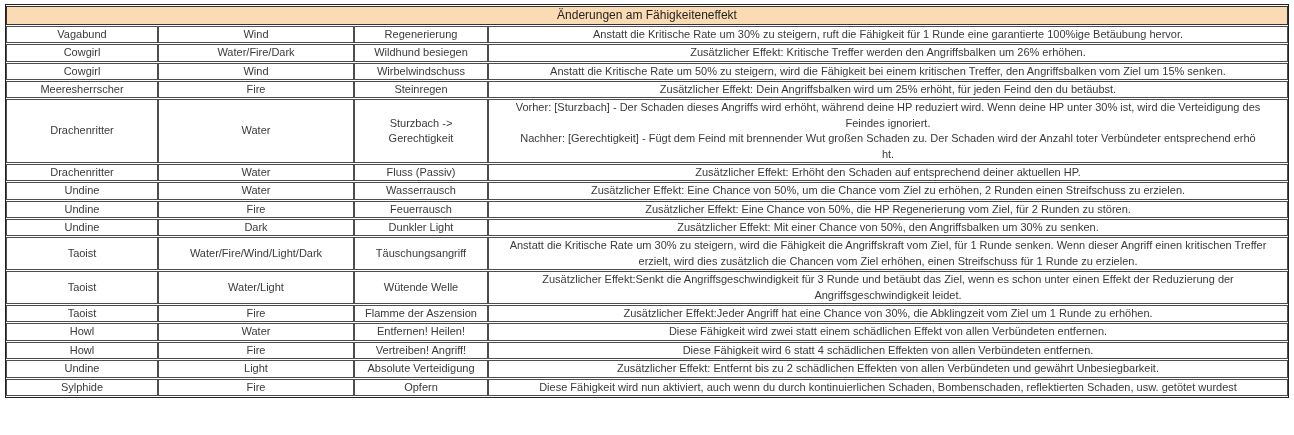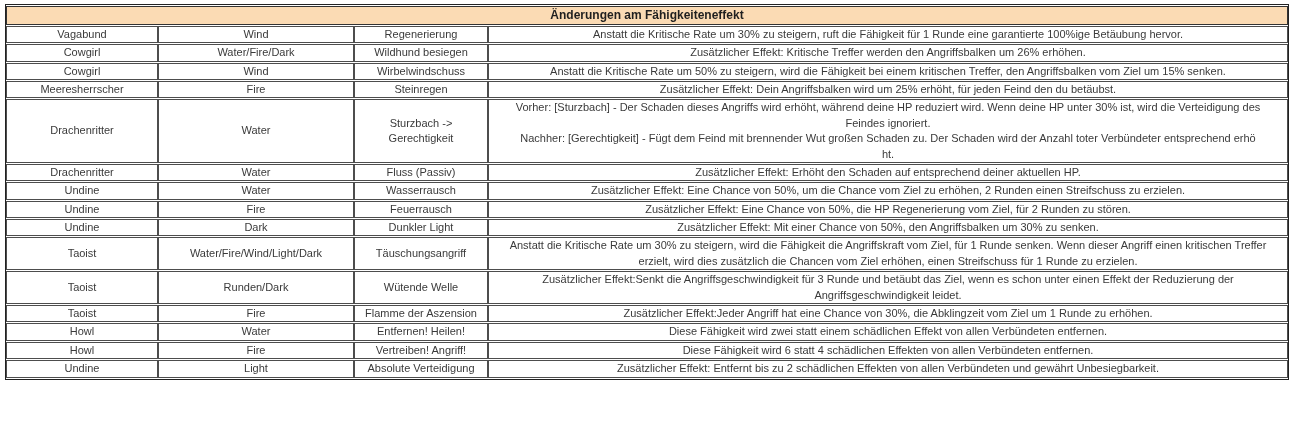--- a/index.html
+++ b/index.html
@@ -40,21 +40,21 @@
     height: 15px;
     padding: 0 3px;
     text-align: center;
     vertical-align: middle;
     white-space: pre-line;
     overflow: hidden;
   }
   table.ability-table td.title-cell {
     background: var(--header-bg);
     color: var(--title-text);
-    font-weight: bold;
+    font-weight: normal;
     font-size: 12px;
     border-color: #333333;
     white-space: nowrap;
   }
 </style>
 </head>
 <body>
 
 <div class="page">
   <table class="ability-table">
@@ -140,21 +140,21 @@
 
   <tr>
     <td>Taoist</td>
     <td>Water/Fire/Wind/Light/Dark</td>
     <td>Täuschungsangriff</td>
     <td>Anstatt die Kritische Rate um 30% zu steigern, wird die Fähigkeit die Angriffskraft vom Ziel, für 1 Runde senken. Wenn dieser Angriff einen kritischen Treffer erzielt, wird dies zusätzlich die Chancen vom Ziel erhöhen, einen Streifschuss für 1 Runde zu erzielen.</td>
   </tr>
 
   <tr>
     <td>Taoist</td>
-    <td>Runden/Dark</td>
+    <td>Water/Light</td>
     <td>Wütende Welle</td>
     <td>Zusätzlicher Effekt:Senkt die Angriffsgeschwindigkeit für 3 Runde und betäubt das Ziel, wenn es schon unter einen Effekt der Reduzierung der Angriffsgeschwindigkeit leidet.</td>
   </tr>
 
   <tr>
     <td>Taoist</td>
     <td>Fire</td>
     <td>Flamme der Aszension</td>
     <td>Zusätzlicher Effekt:Jeder Angriff hat eine Chance von 30%, die Abklingzeit vom Ziel um 1 Runde zu erhöhen.</td>
   </tr>
@@ -173,15 +173,21 @@
     <td>Diese Fähigkeit wird 6 statt 4 schädlichen Effekten von allen Verbündeten entfernen.</td>
   </tr>
 
   <tr>
     <td>Undine</td>
     <td>Light</td>
     <td>Absolute Verteidigung</td>
     <td>Zusätzlicher Effekt: Entfernt bis zu 2 schädlichen Effekten von allen Verbündeten und gewährt Unbesiegbarkeit.</td>
   </tr>
 
+  <tr>
+    <td>Sylphide</td>
+    <td>Fire</td>
+    <td>Opfern</td>
+    <td>Diese Fähigkeit wird nun aktiviert, auch wenn du durch kontinuierlichen Schaden, Bombenschaden, reflektierten Schaden, usw. getötet wurdest</td>
+  </tr>
 </tbody>
   </table>
 </div>
 
 </body></html>

